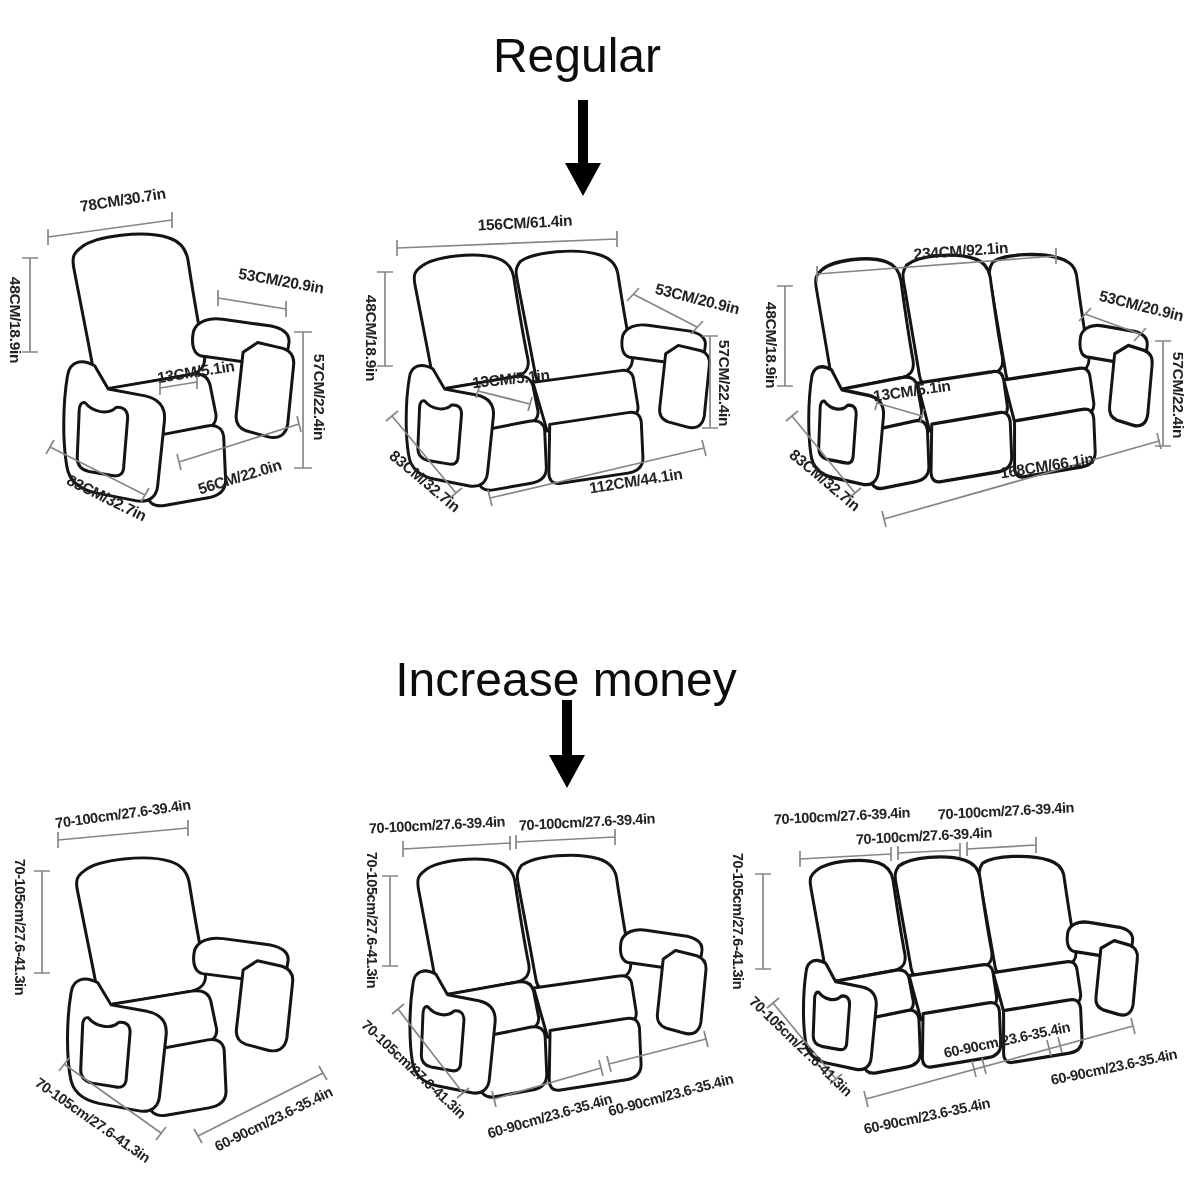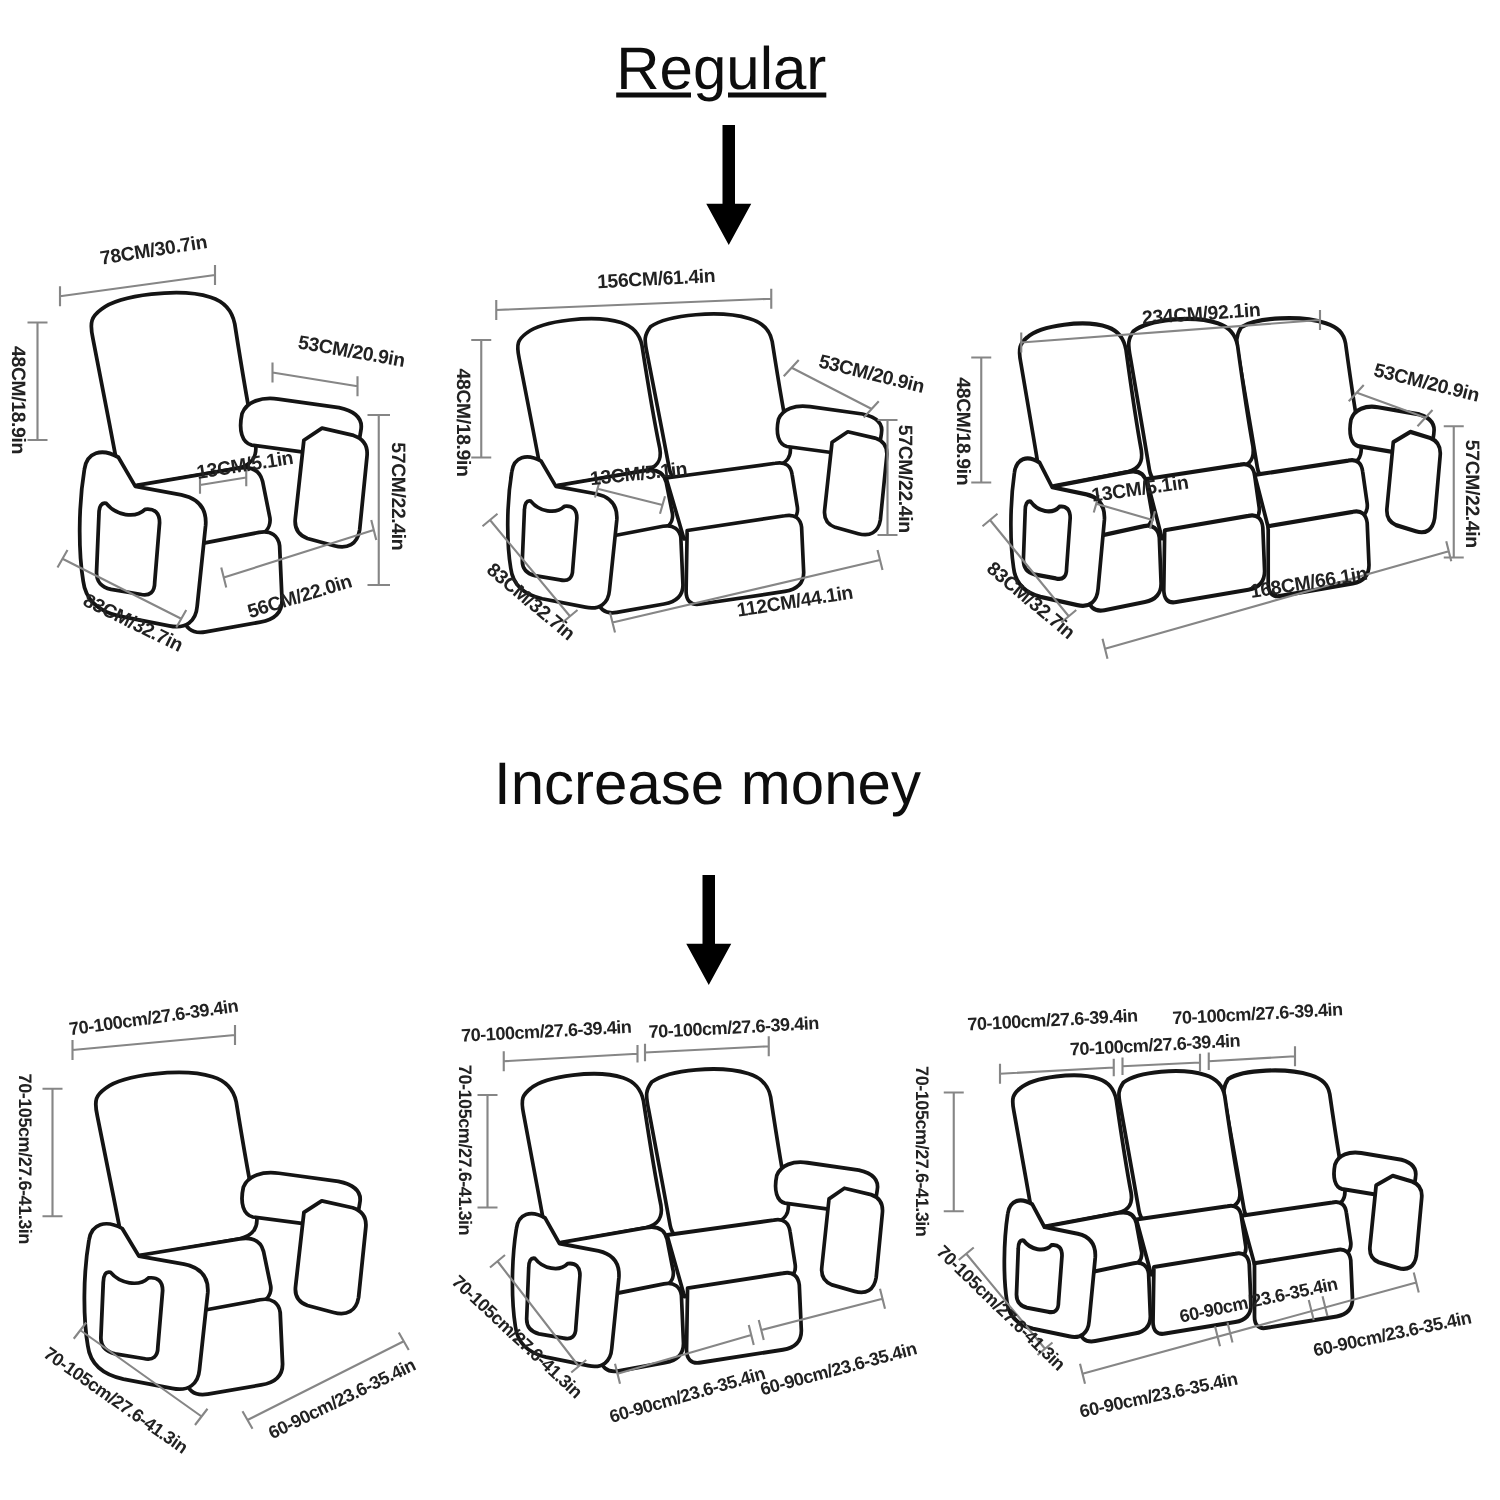--- a/index.html
+++ b/index.html
@@ -1,22 +1,22 @@
 <!DOCTYPE html>
 <html><head>
 <meta charset="utf-8">
 <style>
   html,body{margin:0;padding:0;}
   body{width:1200px;height:1200px;background:#ffffff;position:relative;overflow:hidden;
        font-family:"Liberation Sans",sans-serif;}
   .canvas{position:absolute;inset:0;width:1200px;height:1200px;background:#ffffff;}
   .title{position:absolute;transform:translateX(-50%);font-weight:400;font-size:48px;line-height:1.1;
          color:#0d0d0d;white-space:nowrap;letter-spacing:0;}
-  #title-regular{left:577px;top:30px;text-decoration:underline;}
-  #title-increase{left:566px;top:602px;}
+  #title-regular{left:577px;top:30px;}
+  #title-increase{left:566px;top:654px;}
   svg.scene{position:absolute;left:0;top:0;}
   .sofa{fill:#ffffff;stroke:#141414;stroke-linejoin:round;stroke-linecap:round;}
   .dims{fill:none;stroke:#868686;stroke-width:1.7;stroke-linecap:butt;}
   text.lab{font-family:"Liberation Sans",sans-serif;font-weight:700;text-anchor:middle;
            dominant-baseline:middle;fill:#222222;}
   .s15{font-size:15.5px;letter-spacing:-0.3px;}
   .s14{font-size:14.5px;letter-spacing:-0.4px;}
   .arrow{fill:#000000;stroke:none;}
 </style>
 </head>

